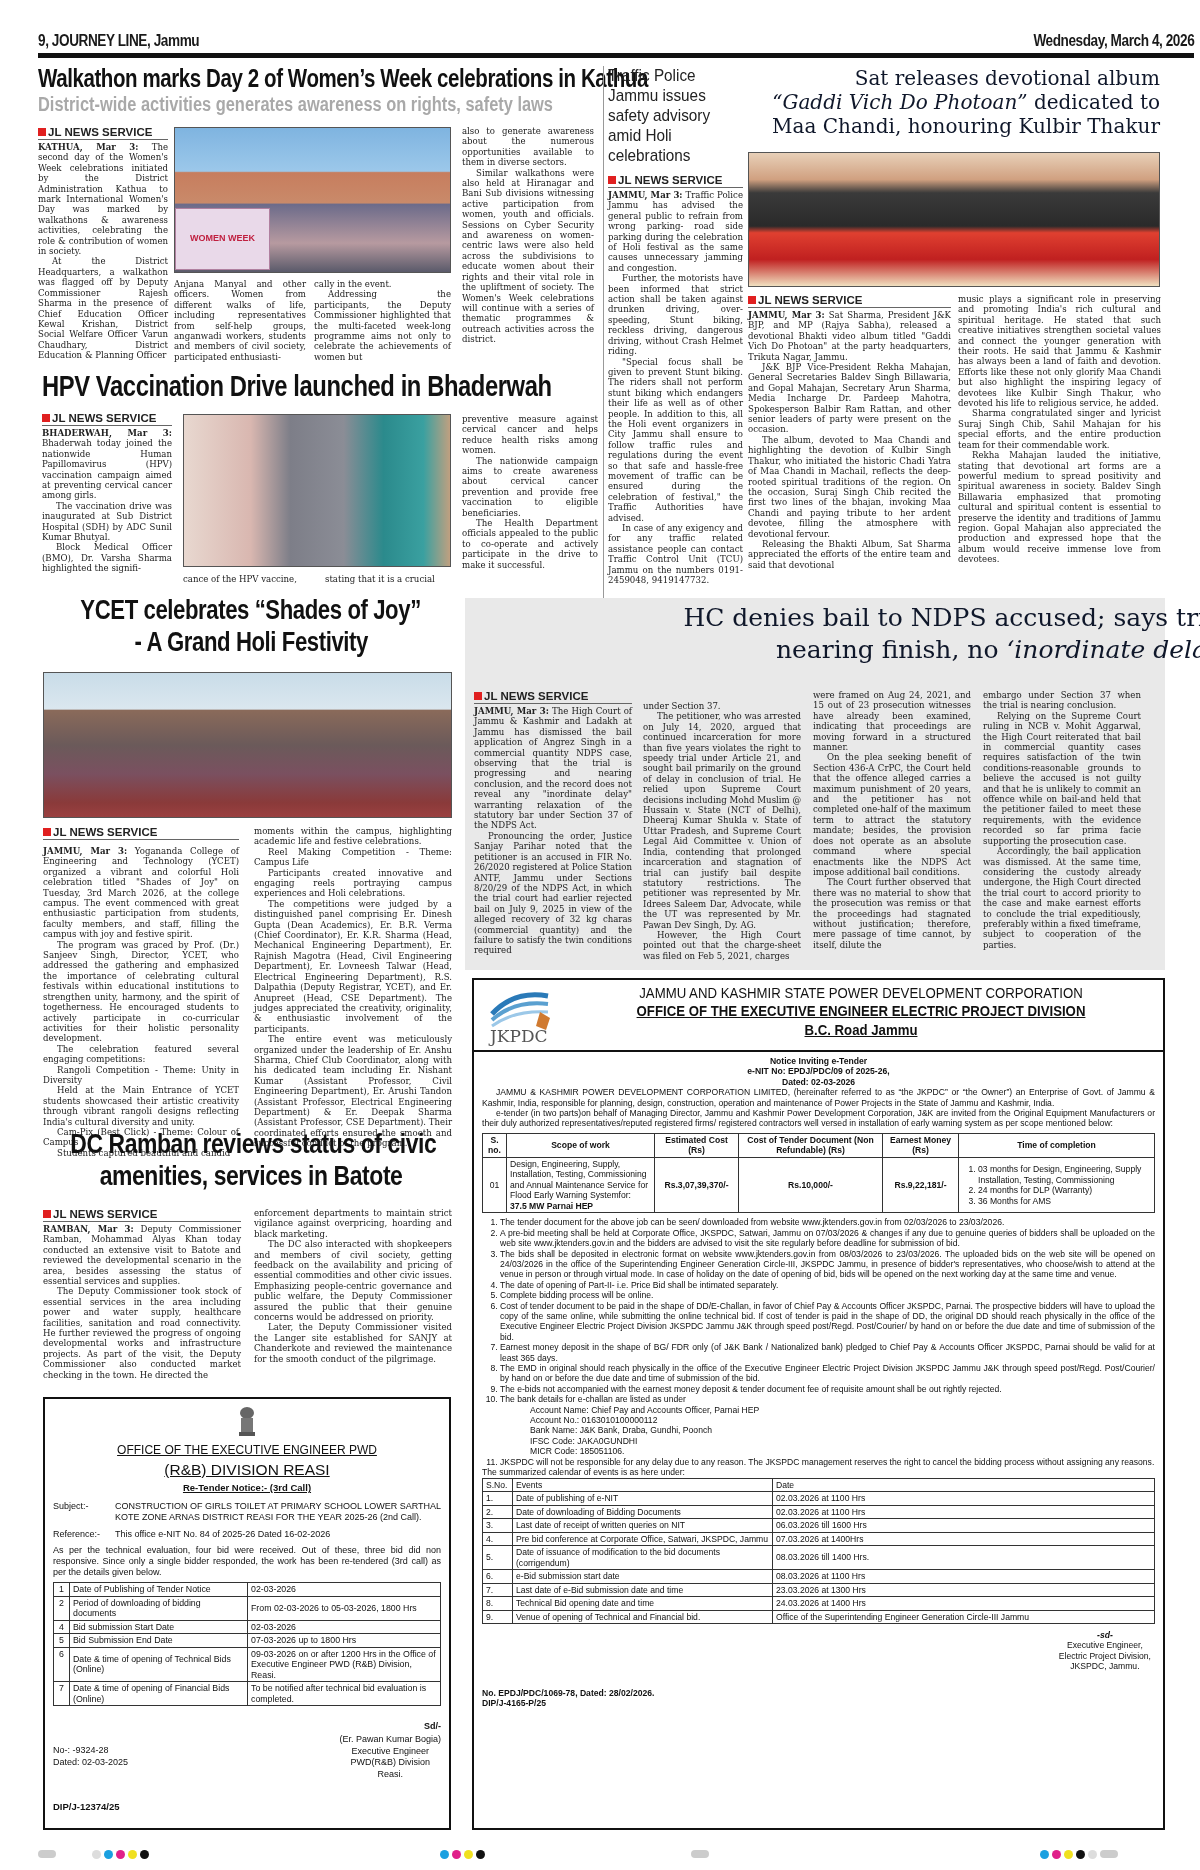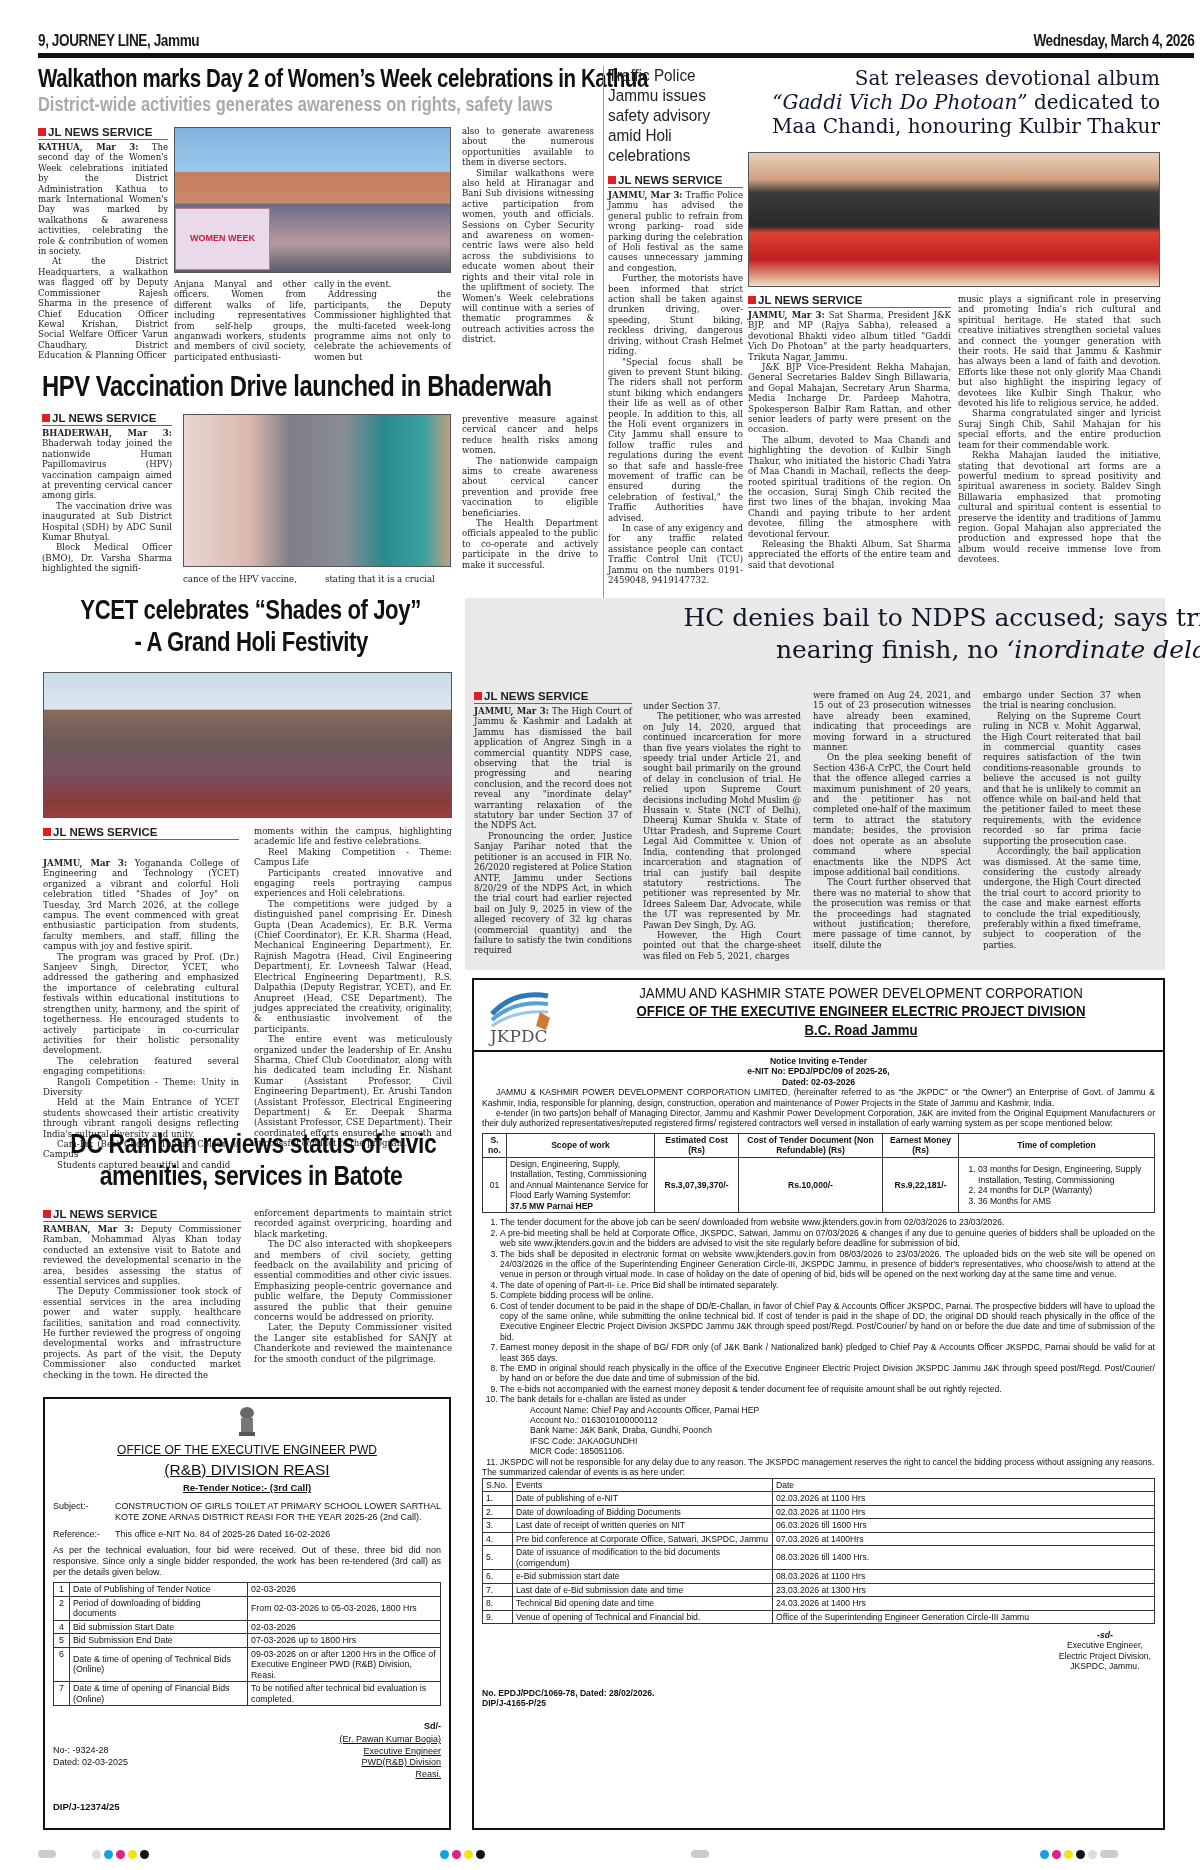--- a/index.html
+++ b/index.html
@@ -141,21 +141,21 @@
 <div class="abs" style="left:38px; top:594px; width:426px; text-align:center;">
   <div class="hd-sans" style="font-size:27px; line-height:32px; display:inline-block; transform:scaleX(0.82); transform-origin:center top;">YCET celebrates “Shades of Joy”</div><br>
   <div class="hd-sans" style="font-size:27px; line-height:32px; display:inline-block; transform:scaleX(0.82); transform-origin:center top;">- A Grand Holi Festivity</div>
 </div>
 <div class="abs photo photo-ycet" style="left:43px; top:672px; width:409px; height:146px;"></div>
 <div class="abs" style="left:43px; top:826px; width:196px;">
   <div class="jl">
       <span class="sq"></span>
       <span>JL NEWS SERVICE</span>
     </div>
-  <div class="body-txt" style="margin-top:18px;">
+  <div class="body-txt" style="margin-top:6px;">
     <p class="first"><span class="dateline">JAMMU, Mar 3:</span> <span>Yogananda College of Engineering and Technology (YCET) organized a vibrant and colorful Holi celebration titled "Shades of Joy" on Tuesday, 3rd March 2026, at the college campus. The event commenced with great enthusiastic participation from students, faculty members, and staff, filling the campus with joy and festive spirit.</span></p>
     <p>The program was graced by Prof. (Dr.) Sanjeev Singh, Director, YCET, who addressed the gathering and emphasized the importance of celebrating cultural festivals within educational institutions to strengthen unity, harmony, and the spirit of togetherness. He encouraged students to actively participate in co-curricular activities for their holistic personality development.</p>
     <p>The celebration featured several engaging competitions:</p>
     <p>Rangoli Competition - Theme: Unity in Diversity</p>
     <p>Held at the Main Entrance of YCET students showcased their artistic creativity through vibrant rangoli designs reflecting India's cultural diversity and unity.</p>
     <p>Cam-Pix (Best Click) - Theme: Colour of Campus</p>
     <p>Students captured beautiful and candid</p>
   </div>
 </div>
 <div class="abs body-txt" style="left:254px; top:826px; width:198px;">
@@ -205,21 +205,21 @@
   <div class="jl">
       <span class="sq"></span>
       <span>JL NEWS SERVICE</span>
     </div>
   <div class="body-txt" style="margin-top:2px;">
     <p class="first"><span class="dateline">RAMBAN, Mar 3:</span> <span>Deputy Commissioner Ramban, Mohammad Alyas Khan today conducted an extensive visit to Batote and reviewed the developmental scenario in the area, besides assessing the status of essential services and supplies.</span></p>
     <p>The Deputy Commissioner took stock of essential services in the area including power and water supply, healthcare facilities, sanitation and road connectivity. He further reviewed the progress of ongoing developmental works and infrastructure projects. As part of the visit, the Deputy Commissioner also conducted market checking in the town. He directed the</p>
   </div>
 </div>
 <div class="abs body-txt" style="left:254px; top:1208px; width:198px;">
-  <p class="first">enforcement departments to maintain strict recorded against overpricing, hoarding and black marketing.</p>
+  <p class="first">enforcement departments to maintain strict vigilance against overpricing, hoarding and black marketing.</p>
   <p>The DC also interacted with shopkeepers and members of civil society, getting feedback on the availability and pricing of essential commodities and other civic issues. Emphasizing people-centric governance and public welfare, the Deputy Commissioner assured the public that their genuine concerns would be addressed on priority.</p>
   <p>Later, the Deputy Commissioner visited the Langer site established for SANJY at Chanderkote and reviewed the maintenance for the smooth conduct of the pilgrimage.</p>
 </div>
 
 <div class="abs ad-box" style="left:43px; top:1397px; width:408px; height:433px; padding:6px 8px;">
   <div style="text-align:center; height:36px;">
     <svg width="22" height="34" viewBox="0 0 22 34">
         <ellipse cx="11" cy="8" rx="7" ry="6" fill="#666"></ellipse>
         <rect x="5" y="13" width="12" height="14" fill="#777"></rect>
         <rect x="3" y="27" width="16" height="4" fill="#555"></rect>
@@ -266,21 +266,21 @@
         </tr>
         <tr>
           <td style="text-align: center; width: 16px; vertical-align: top;">7</td>
           <td style="width: 178px;">Date &amp; time of opening of Financial Bids (Online)</td>
           <td>To be notified after technical bid evaluation is completed.</td>
         </tr>
       </tbody>
   </table>
   <div style="position:relative; height:80px; margin-top:15px; font-size:9px; line-height:11.5px;">
     <div style="position:absolute; right:0; top:0; font-weight:bold;">Sd/-</div>
-    <div style="position:absolute; right:0; top:13px; text-align:right;text-decoration:underline;">
+    <div style="position:absolute; right:0; top:13px; text-align:center;">
       <div>(Er. Pawan Kumar Bogia)</div>
       <div>Executive Engineer</div>
       <div>PWD(R&amp;B) Division</div>
       <div>Reasi.</div>
     </div>
     <div style="position:absolute; left:0; top:24px;">
       <div>No-: -9324-28</div>
       <div>Dated: 02-03-2025</div>
     </div>
   </div>

